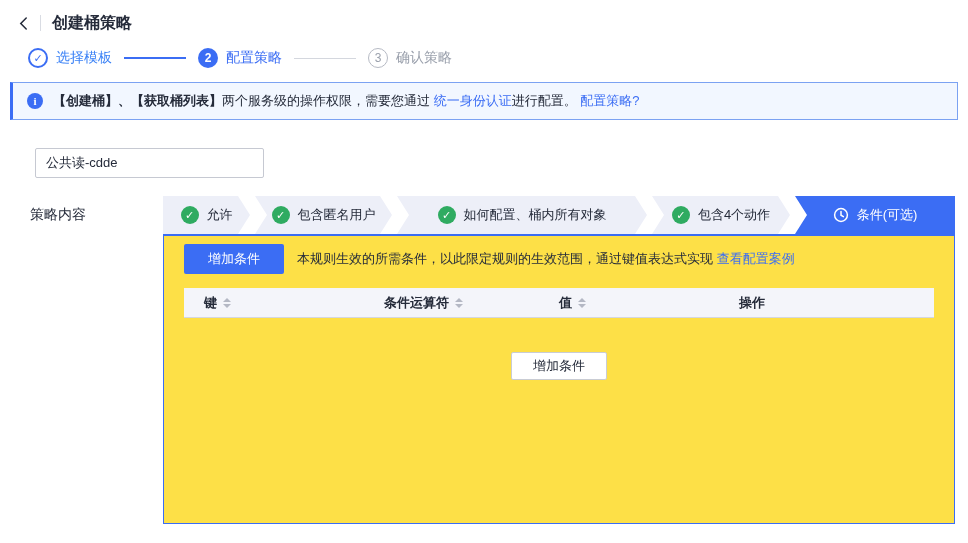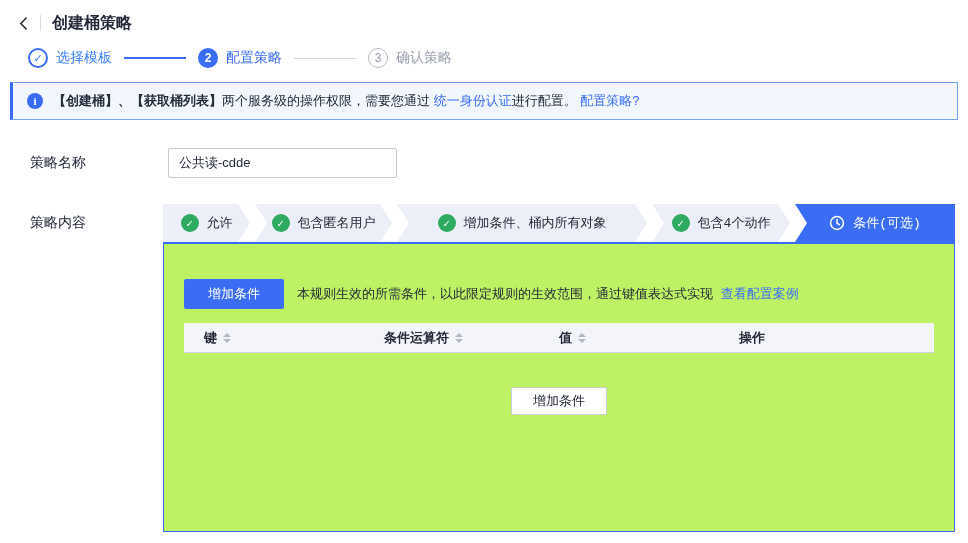--- a/index.html
+++ b/index.html
@@ -31,21 +31,21 @@
     border-left:3px solid #3b6df4; display:flex; align-items:center; padding:0 14px; font-size:13px; }
   .info-icon { width:16px; height:16px; border-radius:50%; background:#3b6df4; color:#fff;
     display:flex; align-items:center; justify-content:center; font-size:11px; font-weight:700;
     font-family:"Liberation Serif",serif; flex:0 0 16px; margin-right:10px; }
   .banner b { font-weight:700; }
   .link { color:#3b6df4; cursor:pointer; text-decoration:none; }
 
   
   .form-row { display:flex; margin-left:30px; }
   .row-name { margin-top:28px; align-items:center; }
-  .row-content { margin-top:26px; align-items:flex-start;font-family:Liberation Mono, monospace; }
+  .row-content { margin-top:18px; align-items:flex-start; }
   .form-label { width:133px; font-size:14px; color:#252b3a; flex:0 0 133px; }
   .row-content .form-label { padding-top:10px; }
   .name-input { width:229px; height:30px; border:1px solid #c6c9d2; border-radius:2px;
     font-size:13px; color:#252b3a; padding:0 10px; margin-left:5px; outline:none;
     font-family:"Liberation Sans","DejaVu Sans",sans-serif; }
 
   
   .content-col { width:792px; }
   .tabbar { display:flex; height:38px; }
   .tab { height:38px; background:#edeff8; display:flex; align-items:center; justify-content:center;
@@ -53,21 +53,21 @@
   .tab-first { clip-path:polygon(0 0, calc(100% - 12px) 0, 100% 50%, calc(100% - 12px) 100%, 0 100%); }
   .tab-mid   { clip-path:polygon(0 0, calc(100% - 12px) 0, 100% 50%, calc(100% - 12px) 100%, 0 100%, 12px 50%); }
   .tab-last  { clip-path:polygon(0 0, 100% 0, 100% 100%, 0 100%, 12px 50%);align-items:center; }
   .tab-active { background:#3b6df4; color:#fff; }
   .gap { margin-right:5px; }
   .check-circle { width:18px; height:18px; border-radius:50%; background:#2fab61; color:#fff;
     display:flex; align-items:center; justify-content:center; font-size:11px; font-weight:700; flex:0 0 18px; }
 
   
   .panel { width:792px; height:290px; border:1px solid #3b6df4; border-top:2px solid #3b6df4;
-    background:#bef264; padding:35px 20px 0 20px; }
+    background:#fde047; padding:8px 20px 0 20px; }
   .add-row { display:flex; align-items:center; gap:13px; }
   .btn-primary { height:30px; padding:0 24px; background:#3b6df4; border:none; border-radius:2px;
     color:#fff; font-size:13px; cursor:pointer; font-family:inherit; }
   .add-desc { font-size:13px; color:#252b3a; }
 
   .tbl-header { margin-top:14px; height:30px; background:#f4f5fa; display:flex; align-items:center;
     border-bottom:1px solid #d4d7e0; }
   .th { display:flex; align-items:center; font-size:13px; font-weight:700; color:#252b3a; }
   .th-key { width:200px; padding-left:20px; }
   .th-op  { width:175px;text-align:center; }
@@ -115,40 +115,39 @@
 </div>
 
 <div class="banner">
   <span class="info-icon">i</span>
   <span>
     <b>【创建桶】、【获取桶列表】</b><span>两个服务级的操作权限，需要您通过 </span><a class="link">统一身份认证</a><span>进行配置。 </span><a class="link">配置策略?</a>
   </span>
 </div>
 
 <div class="form-row row-name">
-  <span class="form-label">策略名称</span>
   <input class="name-input" value="公共读-cdde" style="">
 </div>
 
 <div class="form-row row-content">
   <span class="form-label">策略内容</span>
   <div class="content-col">
 
     <div class="tabbar">
       <div class="tab tab-first gap" style="width:87px">
         <span class="check-circle">✓</span>
         <span>允许</span>
       </div>
       <div class="tab tab-mid gap" style="width:137px">
         <span class="check-circle">✓</span>
         <span>包含匿名用户</span>
       </div>
       <div class="tab tab-mid gap" style="width:250px">
         <span class="check-circle">✓</span>
-        <span>增加条件、桶内所有对象</span>
+        <span>如何配置、桶内所有对象</span>
       </div>
       <div class="tab tab-mid gap" style="width:138px">
         <span class="check-circle">✓</span>
         <span>包含4个动作</span>
       </div>
       <div class="tab tab-last tab-active" style="width:160px">
         <span style="display:flex">
           <svg width="16" height="16" viewBox="0 0 16 16">
               <circle cx="8" cy="8" r="6.4" fill="none" stroke="#fff" stroke-width="1.5"></circle>
               <path d="M8 4.6V8.2l2.4 1.4" stroke="#fff" stroke-width="1.5" fill="none" stroke-linecap="round"></path>

